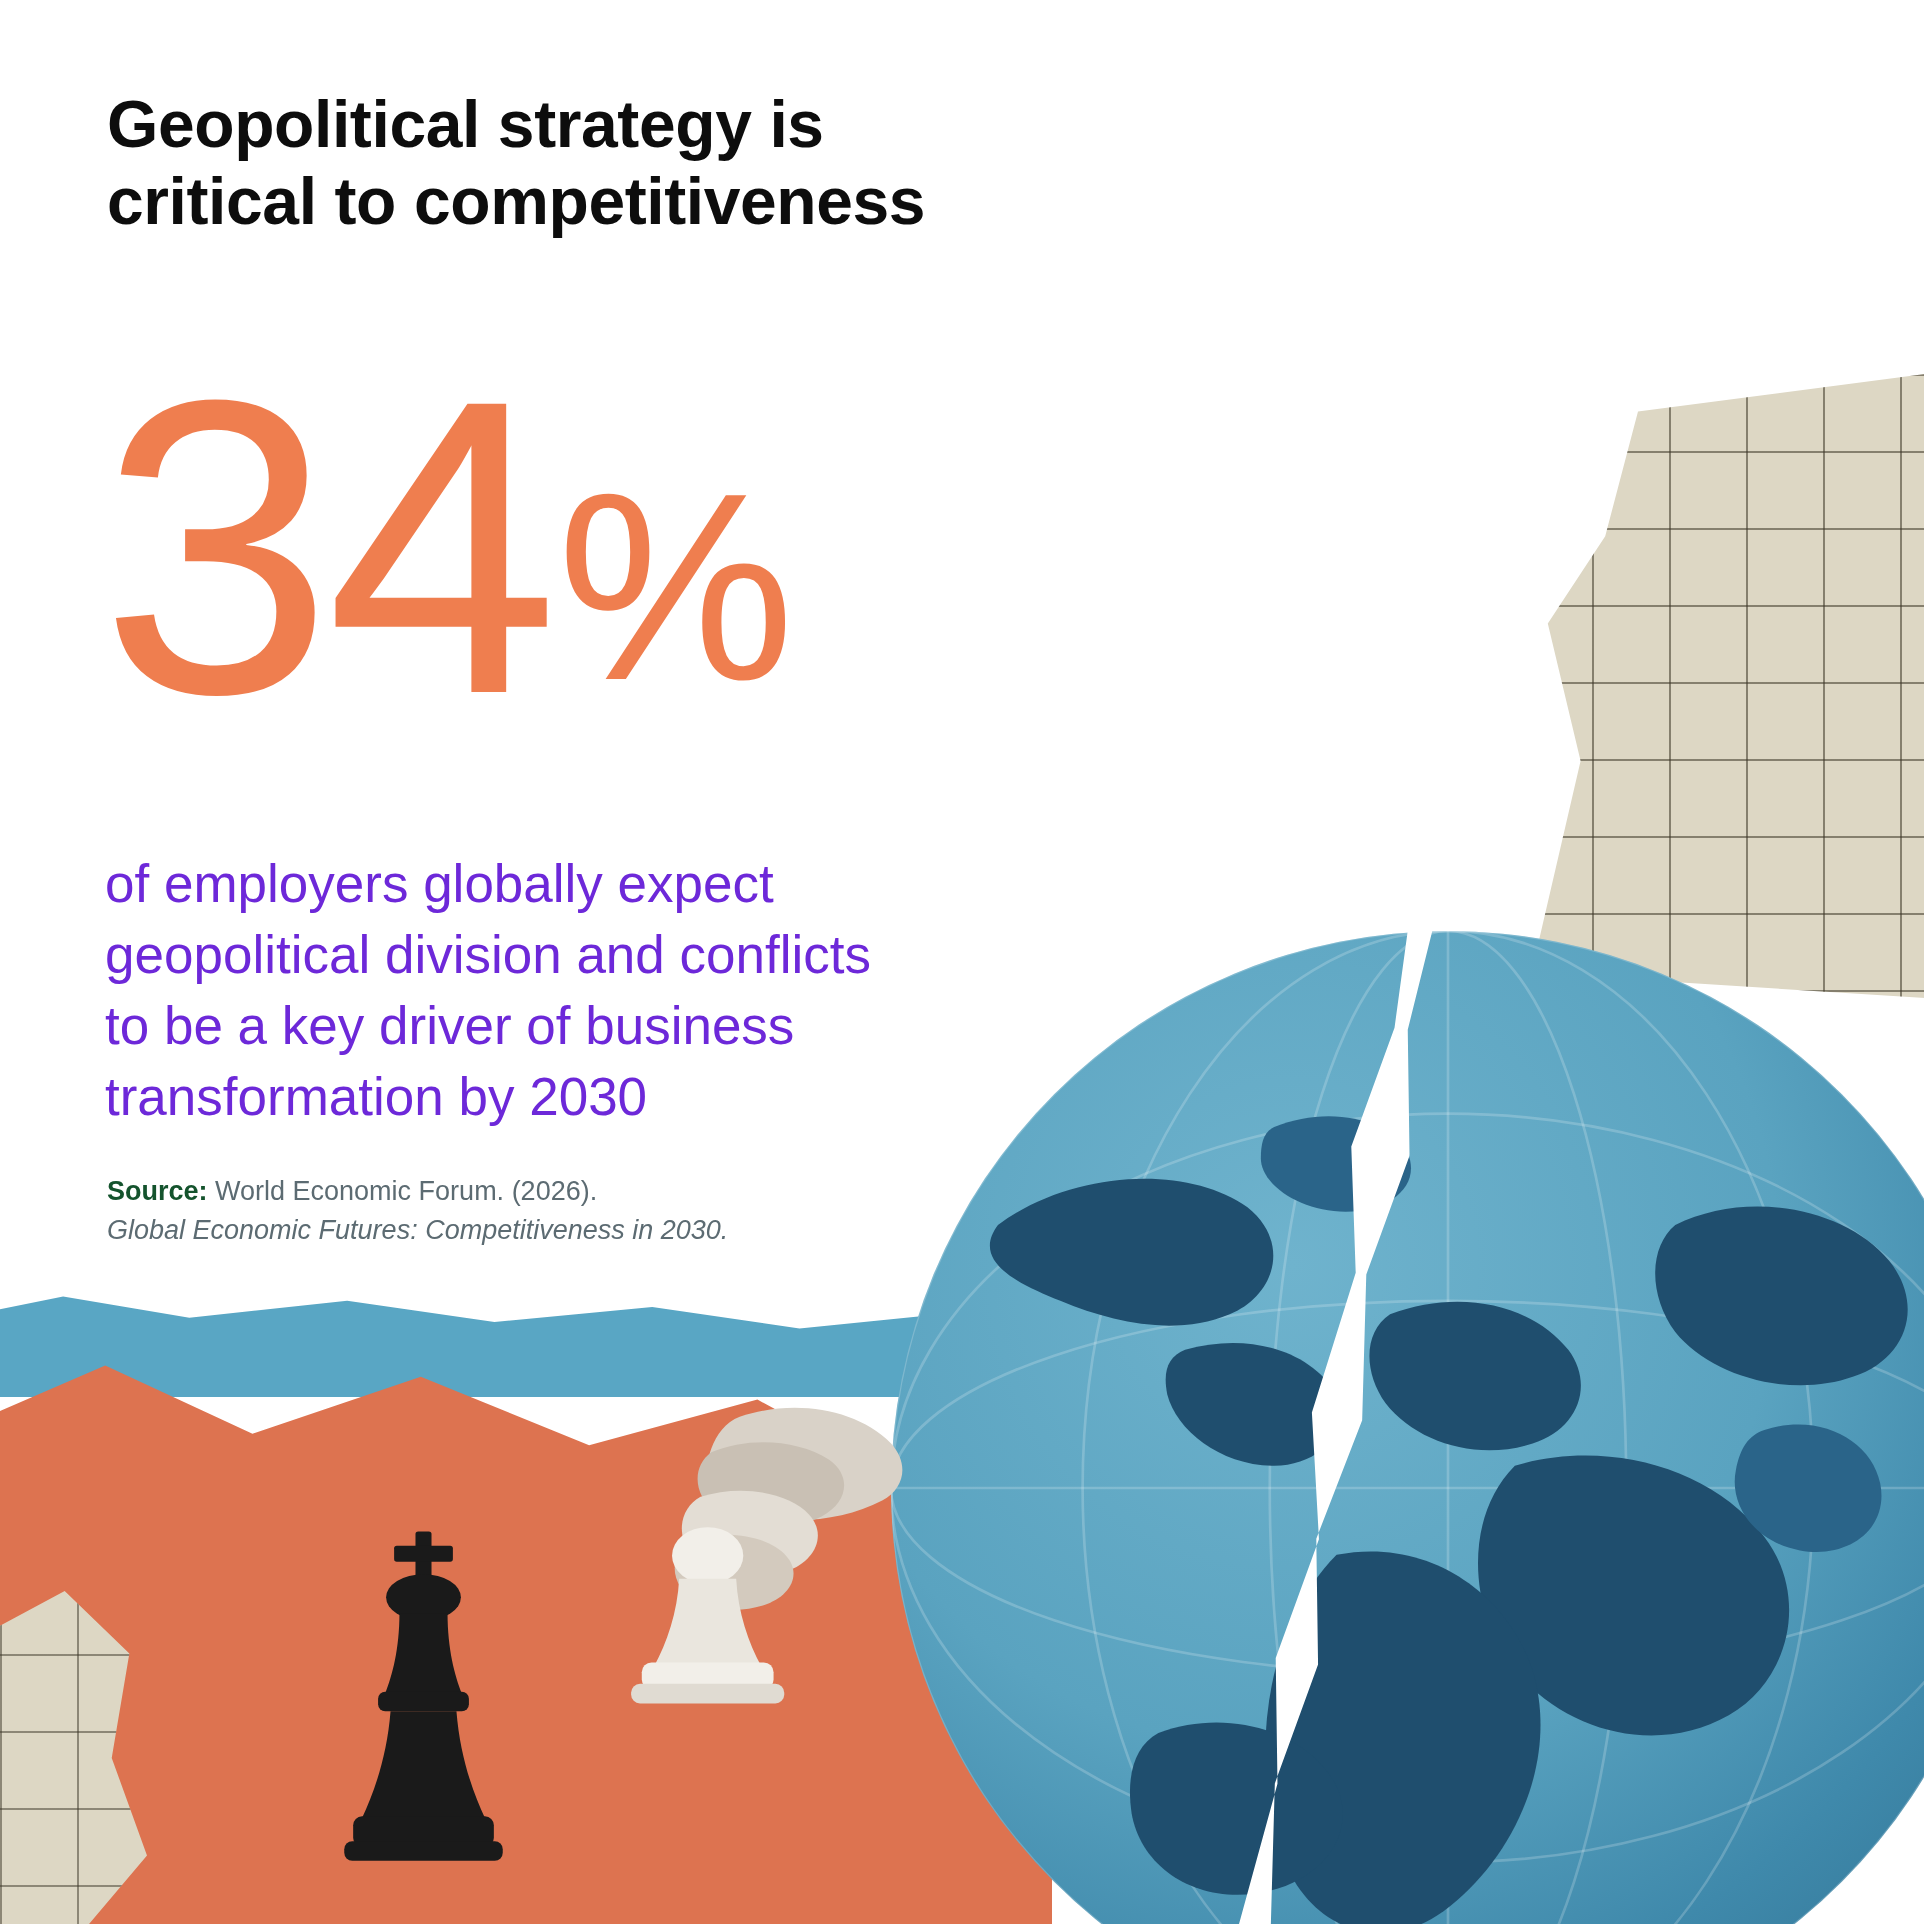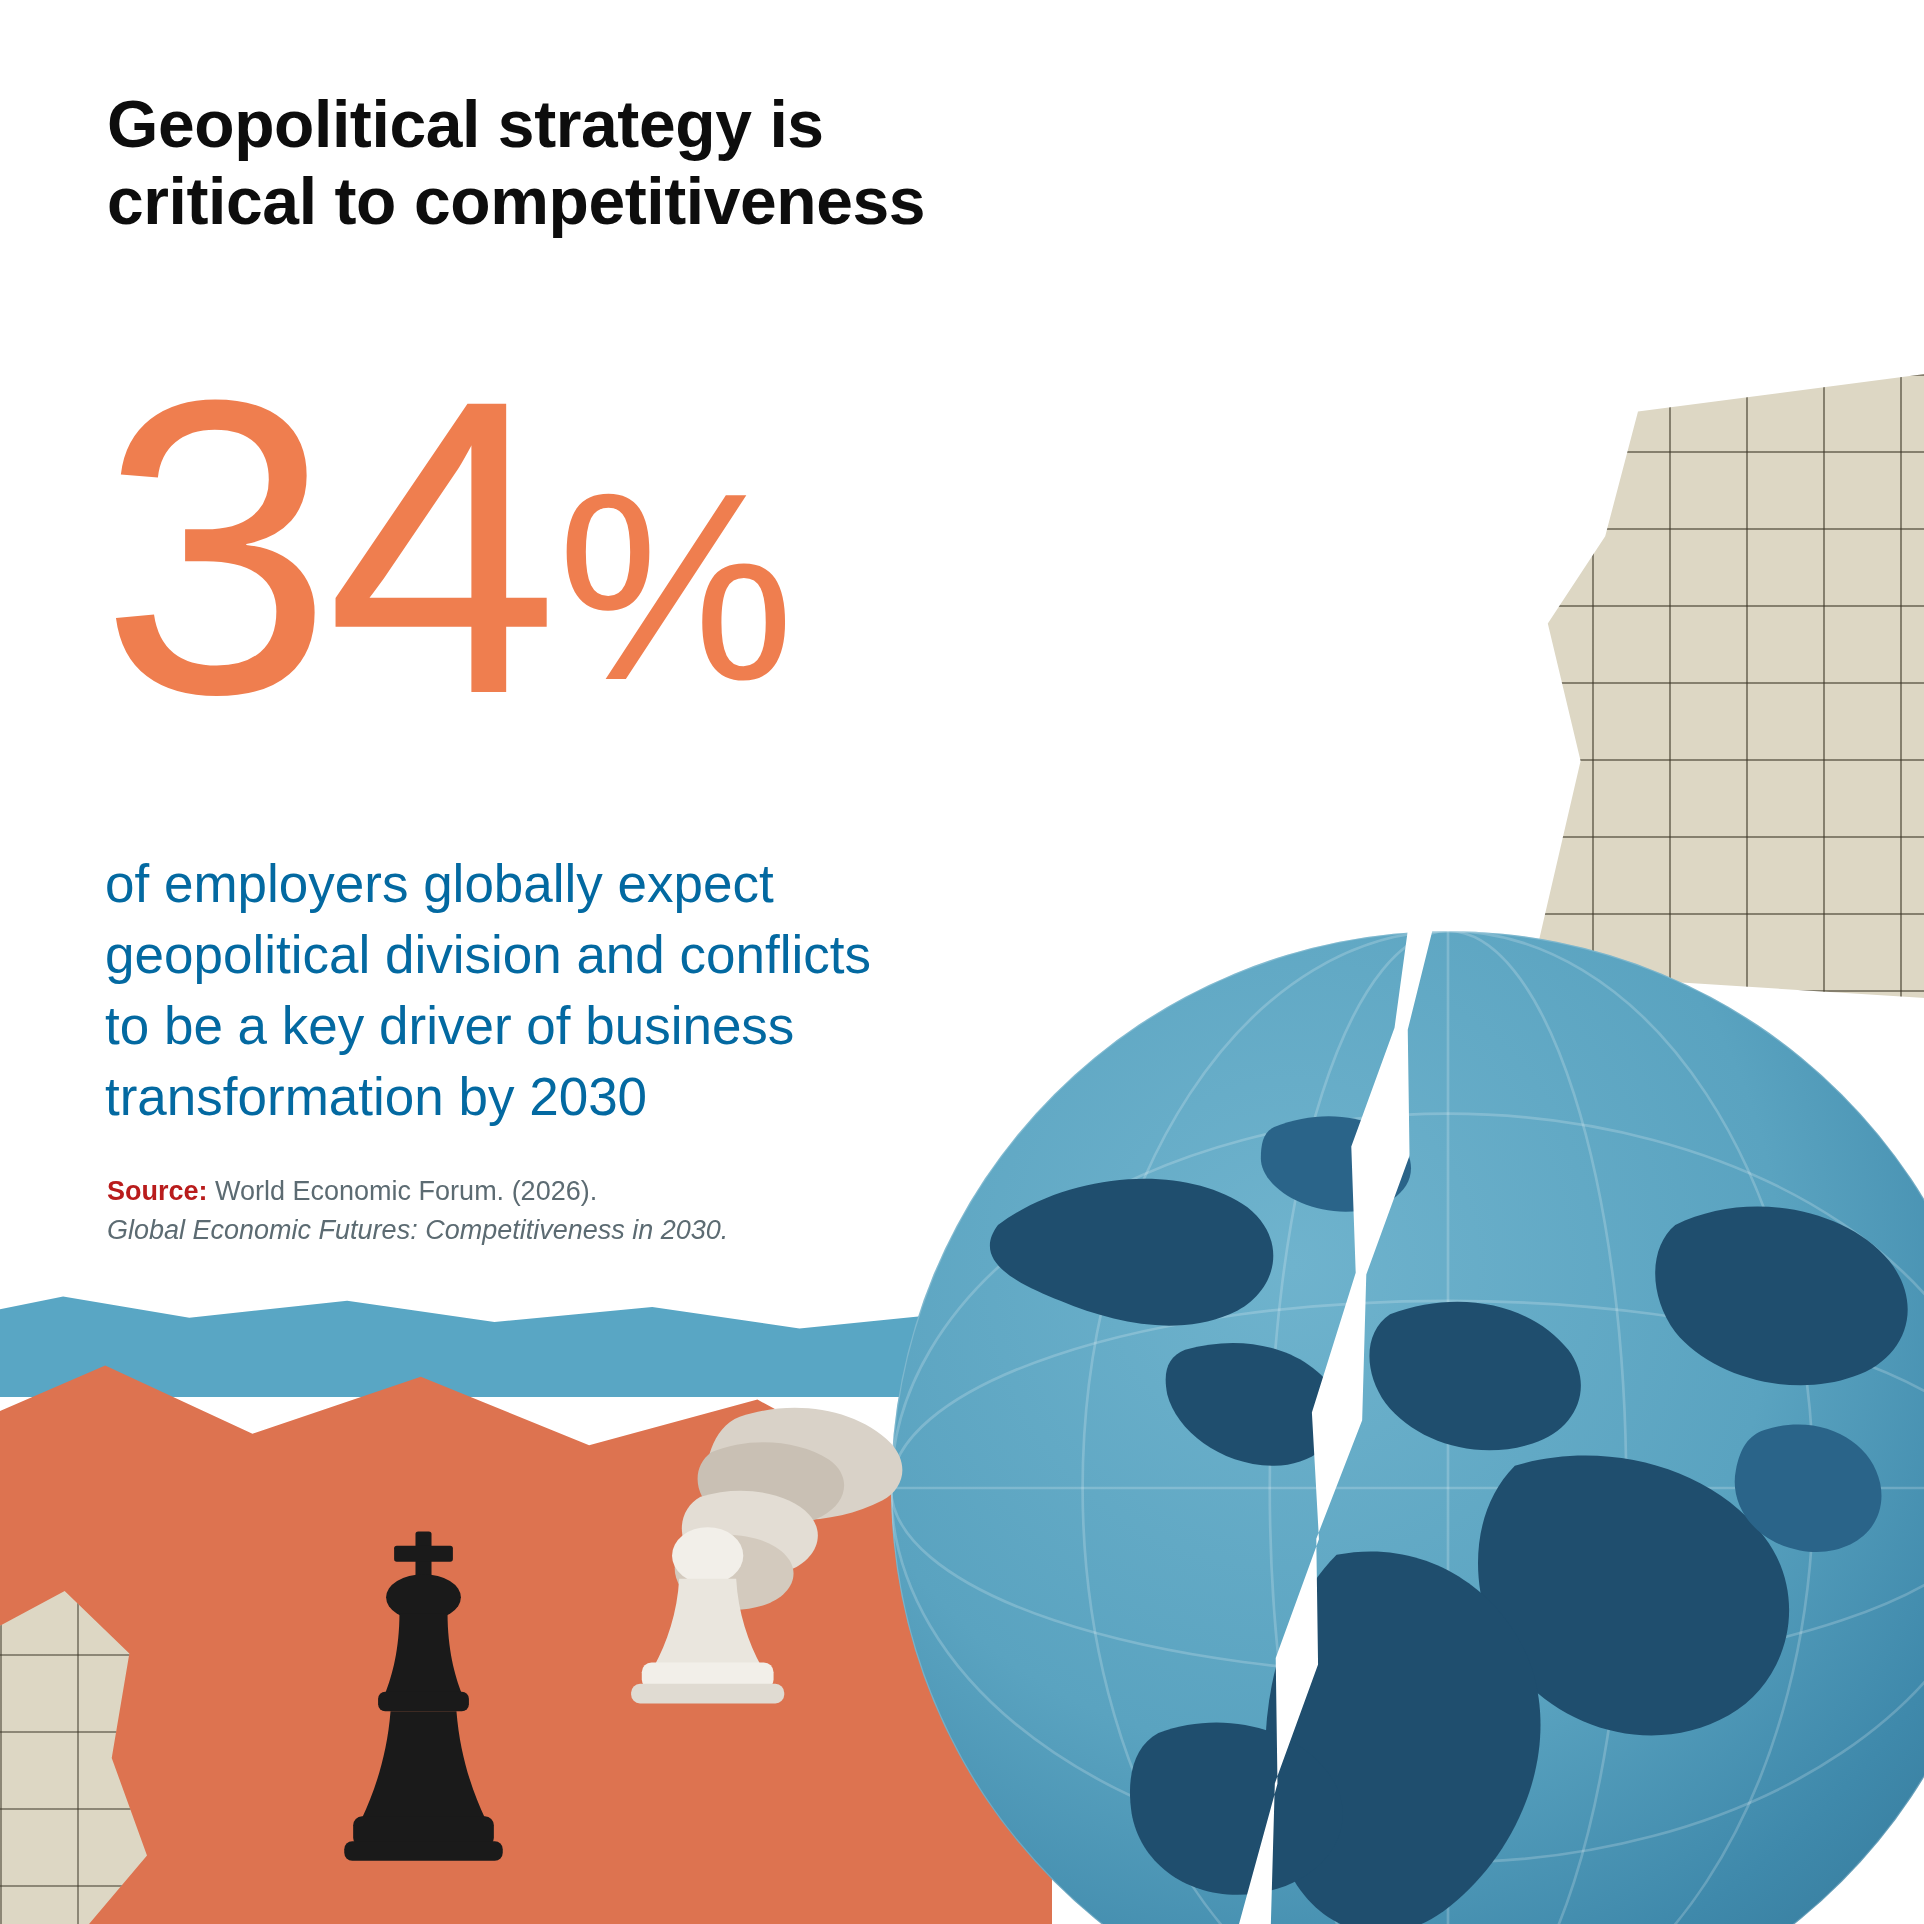--- a/index.html
+++ b/index.html
@@ -87,35 +87,35 @@
   }
 
   
   .body-copy {
     position: absolute;
     left: 105px;
     top: 848px;
     width: 945px;
     font-size: 53px;
     line-height: 1.34;
-    color: #0369a1;
+    color: #6d28d9;
     white-space: pre-line;
   }
 
   
   .source {
     position: absolute;
     left: 107px;
     top: 1172px;
     width: 891px;
     font-size: 27px;
     line-height: 1.45;
     color: #5c6b72;
   }
-  .source .src-label { font-weight: 700; color: #b91c1c; }
+  .source .src-label { font-weight: 700; color: #14532d; }
   .source .src-italic { font-style: italic; display: block; }
 
   
   .art { position: absolute; inset: 0; pointer-events: none; }
 
   
   .grid-paper-tr {
     position: absolute;
     right: 0;
     top: 374px;

